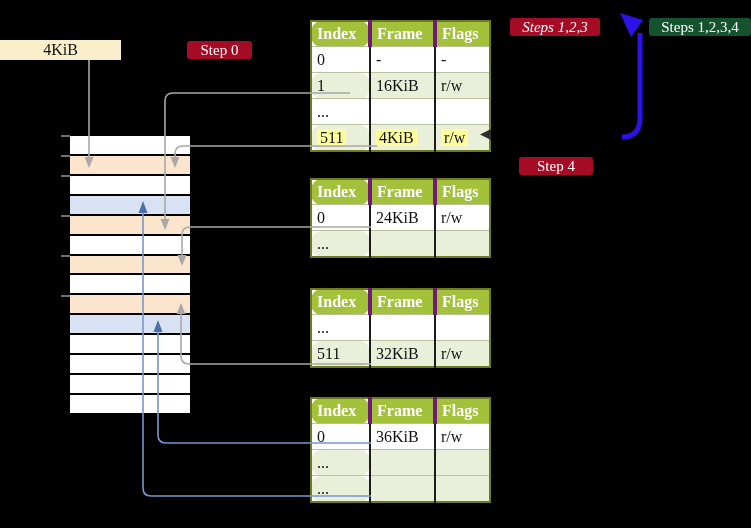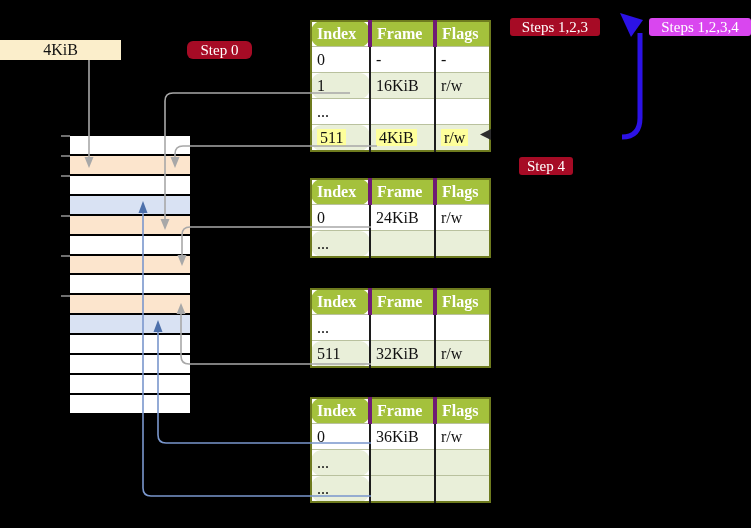--- a/index.html
+++ b/index.html
@@ -22,24 +22,24 @@
     position:absolute;left:0;top:40px;width:121px;height:20px;
     background:#fbeecb;color:#111;font-size:16px;
     display:flex;align-items:center;justify-content:center;
   }
   .steplabel{
     position:absolute;height:18px;border-radius:3px;
     color:#fff;font-size:15px;
     display:flex;align-items:center;justify-content:center;
     background:#a60b25;
   }
-  #step0{left:187px;top:41px;width:65px;border-radius:6px;}
-  #steps123{left:510px;top:18px;width:90px;}
-  #steps1234{left:649px;top:18px;width:102px;background:#d946ef;}
-  #step4{left:519px;top:157px;width:54px;}
+  #step0{left:187px;top:41px;width:65px;}
+  #steps123{left:510px;top:18px;width:90px;font-style:italic;}
+  #steps1234{left:649px;top:18px;width:102px;background:#14532d;}
+  #step4{left:519px;top:157px;width:74px;}
   
   table.ptable{
     position:absolute;border-collapse:collapse;
     border:2px solid #6e7b1e;background:#fff;
     font-size:16px;color:#111;table-layout:fixed;
   }
   .ptable th{
     background:#a4c13c;color:#fff;font-weight:bold;font-size:16px;
     text-align:left;padding:0 0 0 5px;height:24px;
     border-left:4px solid #701a75;

